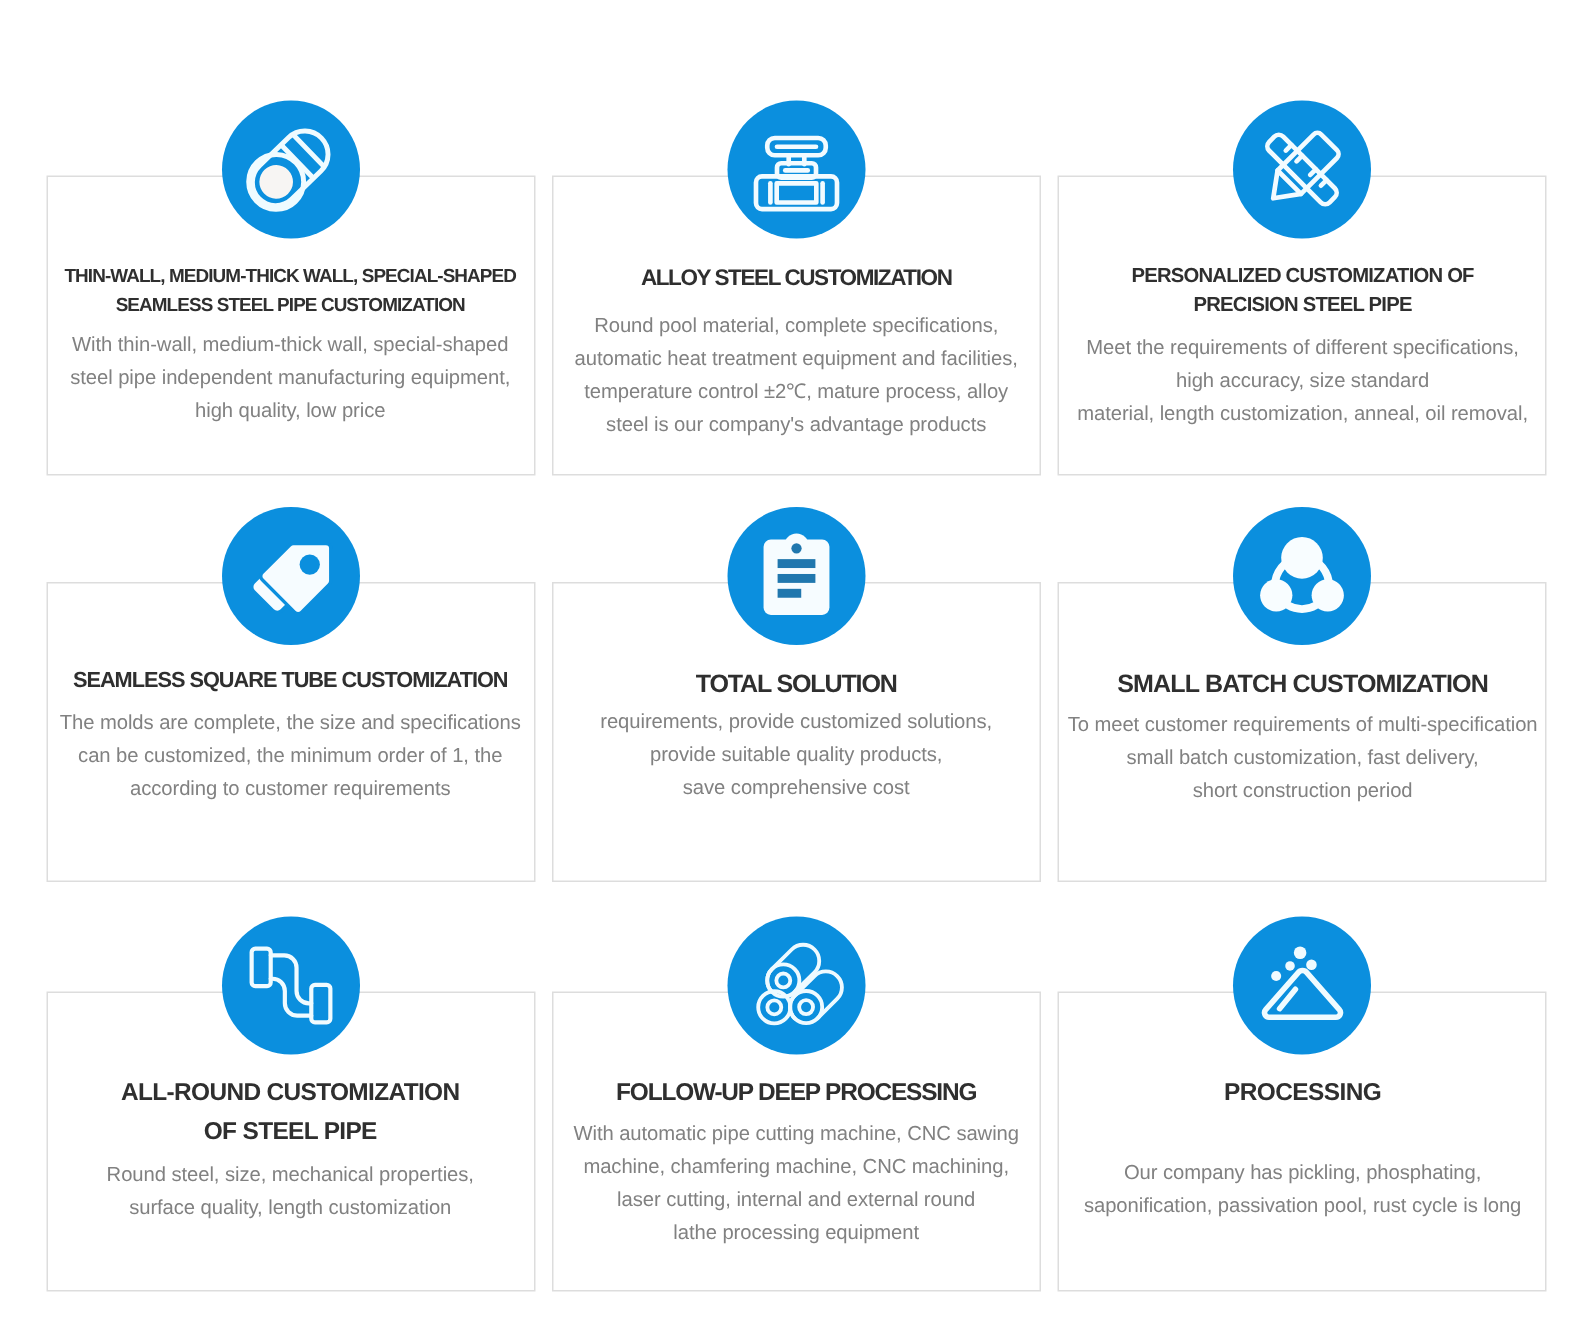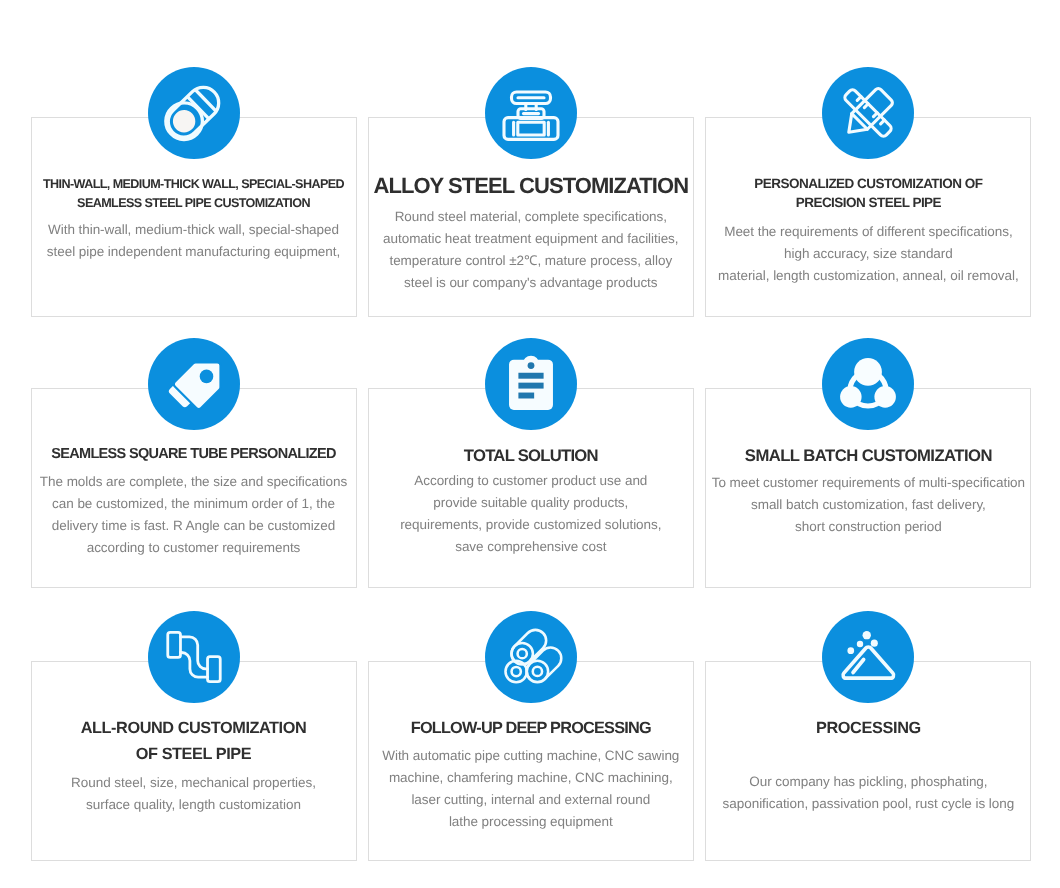--- a/index.html
+++ b/index.html
@@ -54,20 +54,21 @@
 
 <div class="grid" id="grid">
     <div class="card" style="left: 30.5px; top: 116.5px;">
       <div class="ctitle" style="font-size: 12.6px; letter-spacing: -0.6px; line-height: 19.3px; top: 57.5px;">
         <div>THIN-WALL, MEDIUM-THICK WALL, SPECIAL-SHAPED</div>
         <div>SEAMLESS STEEL PIPE CUSTOMIZATION</div>
       </div>
       <div class="cdesc" style="top: 101.9px;">
         <div>With thin-wall, medium-thick wall, special-shaped</div>
         <div>steel pipe independent manufacturing equipment,</div>
+        <div>high quality, low price</div>
       </div>
     </div>
     <div class="iconwrap" style="left: 147.5px; top: 66.5px;">
       <svg viewBox="0 0 92 92" xmlns="http://www.w3.org/2000/svg">
   <defs>
     <clipPath id="pipeClip">
             <path d="M33 28.5 h27 a15.5 15.5 0 0 1 0 31 h-27 a15.5 15.5 0 0 1 0 -31 z"></path>
           </clipPath>
     <mask id="pipeMask">
       <rect x="0" y="0" width="92" height="92" fill="#fff"></rect>
@@ -82,25 +83,25 @@
         <path d="M53 25 V63"></path>
         <path d="M63.5 25 V63"></path>
       </g>
       <circle cx="33.5" cy="44" r="18.3"></circle>
       <circle cx="33.5" cy="44" r="11.2" fill="#f7f5f3" stroke="none"></circle>
     </g>
   </g>
 </svg>
     </div>
     <div class="card" style="left: 367.8px; top: 116.5px;">
-      <div class="ctitle" style="font-size: 22px; letter-spacing: -0.94px; line-height: 22px; top: 57.5px;">
+      <div class="ctitle" style="font-size: 15px; letter-spacing: -0.94px; line-height: 22px; top: 57.5px;">
         <div>ALLOY STEEL CUSTOMIZATION</div>
       </div>
       <div class="cdesc" style="top: 88.8px;">
-        <div>Round steel material, complete specifications,</div>
+        <div>Round pool material, complete specifications,</div>
         <div>automatic heat treatment equipment and facilities,</div>
         <div>temperature control ±2℃, mature process, alloy</div>
         <div>steel is our company's advantage products</div>
       </div>
     </div>
     <div class="iconwrap" style="left: 484.8px; top: 66.5px;">
       <svg viewBox="0 0 92 92" xmlns="http://www.w3.org/2000/svg">
   <g fill="none" stroke="#f2fbff" stroke-width="3.1" stroke-linecap="round" stroke-linejoin="round">
     <rect x="26.5" y="25" width="39" height="11.5" rx="5"></rect>
     <path d="M33 30.8 H59"></path>
@@ -138,46 +139,44 @@
     </g>
     <g transform="rotate(225 46 46)">
       <path d="M46 16.5 L58 33 V69.8 A4 4 0 0 1 54 73.8 H38 A4 4 0 0 1 34 69.8 V33 Z"></path>
       <path d="M34 33 H58"></path>
     </g>
   </g>
 </svg>
     </div>
     <div class="card" style="left: 30.5px; top: 388px;">
       <div class="ctitle" style="font-size: 14.5px; letter-spacing: -0.68px; line-height: 22px; top: 53.5px;">
-        <div>SEAMLESS SQUARE TUBE PERSONALIZED</div>
+        <div>SEAMLESS SQUARE TUBE CUSTOMIZATION</div>
       </div>
       <div class="cdesc" style="top: 82.3px;">
         <div>The molds are complete, the size and specifications</div>
         <div>can be customized, the minimum order of 1, the</div>
-        <div>delivery time is fast. R Angle can be customized</div>
         <div>according to customer requirements</div>
       </div>
     </div>
     <div class="iconwrap" style="left: 147.5px; top: 338px;">
       <svg viewBox="0 0 92 92" xmlns="http://www.w3.org/2000/svg">
   <g transform="translate(46 46) scale(0.94) translate(-47 -47)">
     <path d="M20.5 51.5 L32.8 39.2 L52.8 59.2 L40.5 71.5 A4.6 4.6 0 0 1 34 71.5 L20.5 58 A4.6 4.6 0 0 1 20.5 51.5 Z" fill="#f6fcff" stroke="#0b8fde" stroke-width="2.4"></path>
     <path d="M26.6 44.6 L46 25.2 A4 4 0 0 1 48.8 24 H71.8 A3.4 3.4 0 0 1 75.2 27.4 V50.4 A4 4 0 0 1 74 53.2 L54.6 72.6 A3.6 3.6 0 0 1 49.5 72.6 L26.6 49.7 A3.6 3.6 0 0 1 26.6 44.6 Z" fill="#f6fcff" stroke="#0b8fde" stroke-width="2.4"></path>
     <circle cx="60.3" cy="38.9" r="7.2" fill="#0b8fde"></circle>
   </g>
 </svg>
     </div>
     <div class="card" style="left: 367.8px; top: 388px;">
       <div class="ctitle" style="font-size: 16.7px; letter-spacing: -0.76px; line-height: 22px; top: 55.5px;">
         <div>TOTAL SOLUTION</div>
       </div>
       <div class="cdesc" style="top: 80.8px;">
-        <div>According to customer product use and</div>
+        <div>requirements, provide customized solutions,</div>
         <div>provide suitable quality products,</div>
-        <div>requirements, provide customized solutions,</div>
         <div>save comprehensive cost</div>
       </div>
     </div>
     <div class="iconwrap" style="left: 484.8px; top: 338px;">
       <svg viewBox="0 0 92 92" xmlns="http://www.w3.org/2000/svg">
   <g transform="translate(46 46) scale(0.9) translate(-46 -48)">
     <circle cx="46" cy="25.5" r="9" fill="#f6fcff"></circle>
     <path d="M27 21 H65 A5.4 5.4 0 0 1 70.4 26.4 V71.4 A5.4 5.4 0 0 1 65 76.8 H27 A5.4 5.4 0 0 1 21.6 71.4 V26.4 A5.4 5.4 0 0 1 27 21 Z" fill="#f6fcff"></path>
     <circle cx="46" cy="27.5" r="3.8" fill="#2077ae"></circle>
     <rect x="32" y="35.5" width="28" height="6.6" fill="#2077ae"></rect>

